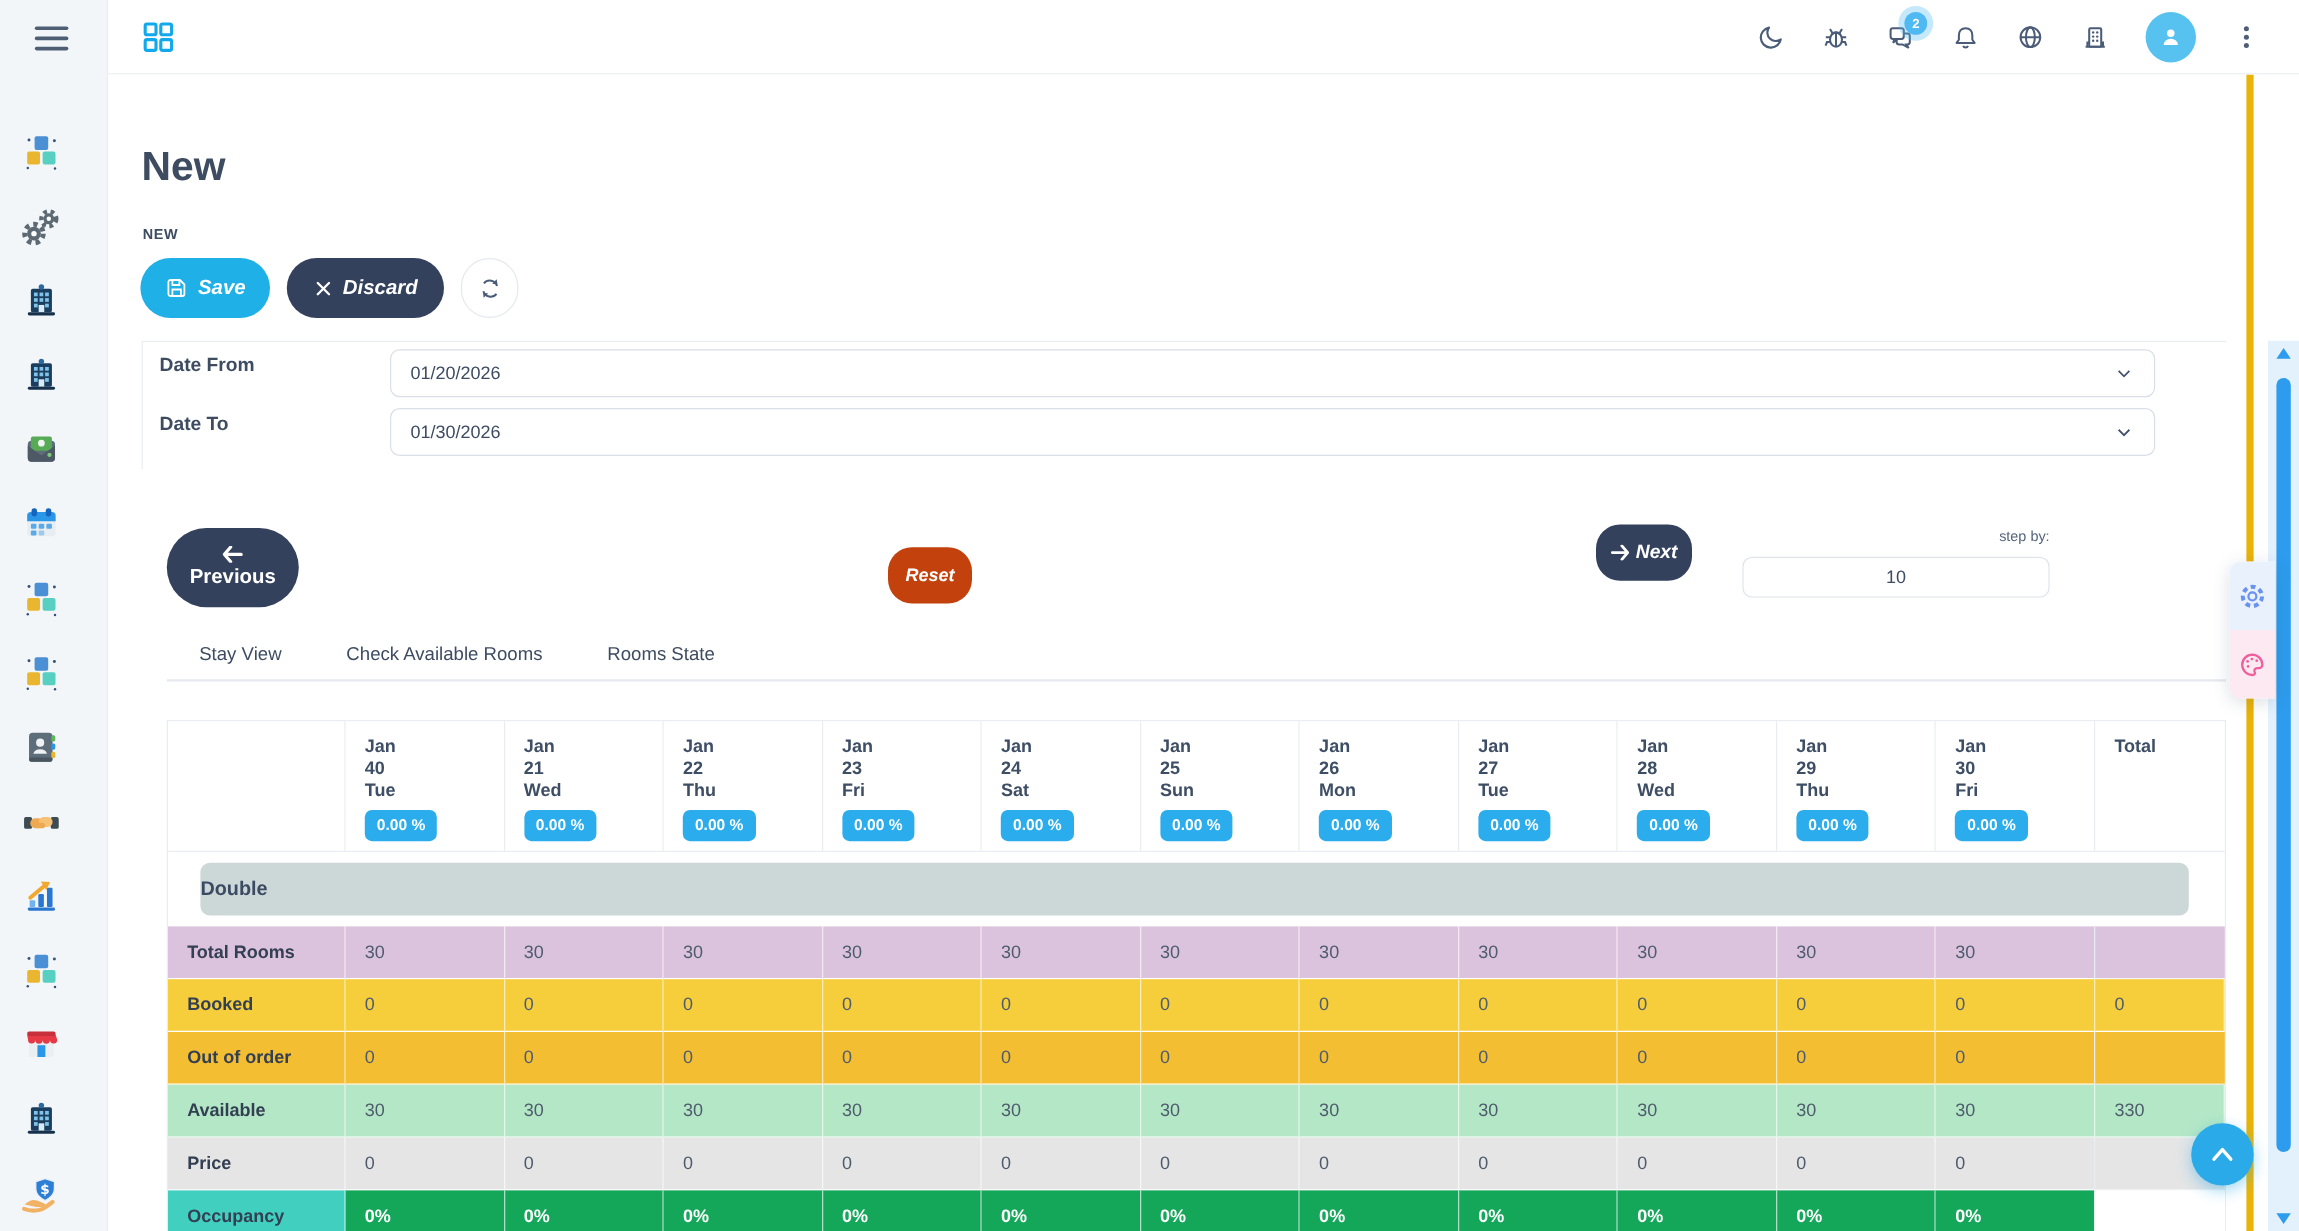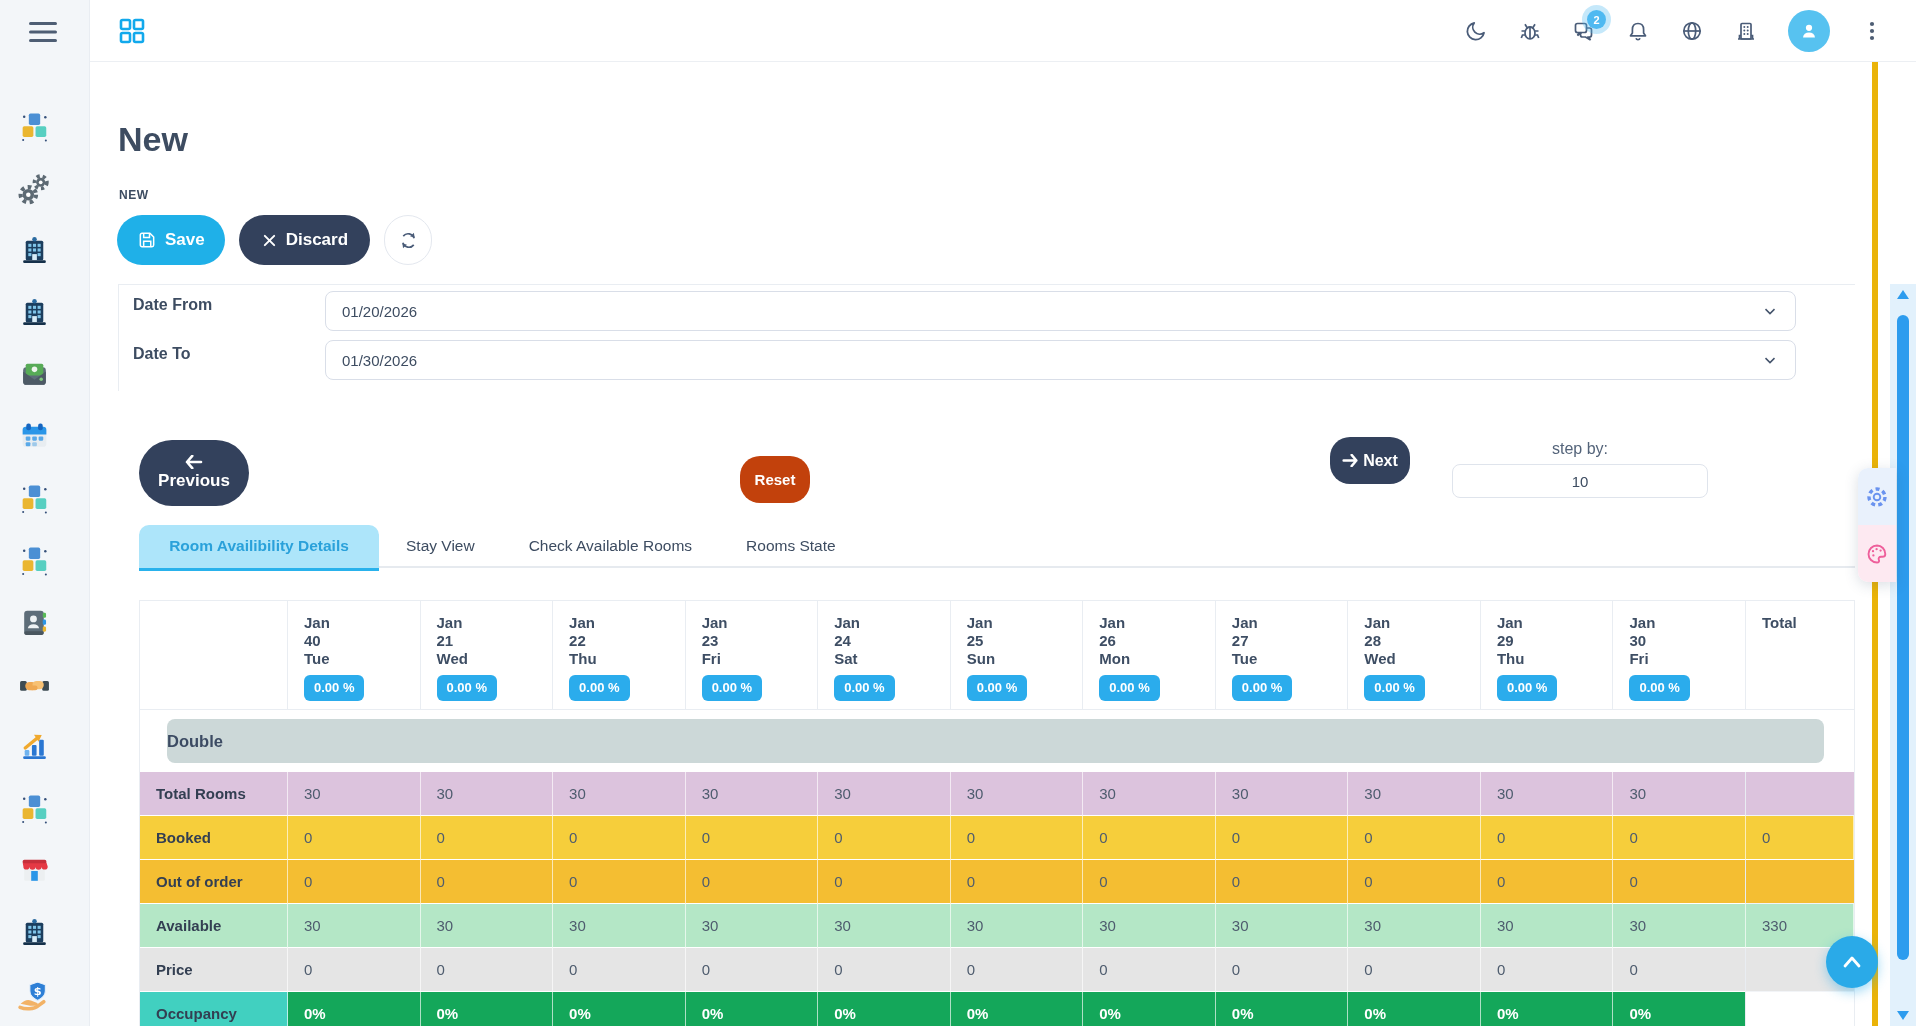--- a/index.html
+++ b/index.html
@@ -22,41 +22,41 @@
   .hicon svg { width:24px; height:24px; }
   .badge-dot { position:absolute; top:-9px; right:-10px; min-width:19px; height:19px; border-radius:50%; background:#4fb9f1; box-shadow:0 0 0 5px rgba(79,185,241,.33); color:#fff; font-size:11px; font-weight:bold; display:flex; align-items:center; justify-content:center; }
   .avatar { width:42px; height:42px; border-radius:50%; background:#57c2f0; display:flex; align-items:center; justify-content:center; cursor:pointer; }
   .avatar svg { width:22px; height:22px; }
 
   
   .content { position:absolute; left:90px; top:62px; right:38px; bottom:0; background:#fff; border-right:6px solid #eab308; }
   .page-title { position:absolute; left:28px; top:58px; font-size:34px; font-weight:bold; color:#3d4c61; }
   .breadcrumb { position:absolute; left:29px; top:126px; font-size:12px; font-weight:bold; letter-spacing:.5px; color:#3d4c61; }
   .actions { position:absolute; left:27px; top:153px; display:flex; gap:14px; align-items:center; }
-  .btn { border:none; display:flex; align-items:center; justify-content:center; gap:8px; cursor:pointer; font-family:inherit; font-weight:bold; }
+  .btn { border:none; display:flex; align-items:center; justify-content:center; gap:8px; cursor:pointer; font-family:inherit; font-weight:bold;font-style:italic; }
   .btn-save { height:50px; padding:0 20px; border-radius:25px; background:#1fb0e8; color:#fff; font-size:17px; }
   .btn-discard { height:50px; padding:0 22px; border-radius:25px; background:#33415c; color:#fff; font-size:17px; }
   .btn-refresh { height:50px; width:48px; border-radius:24px; background:#fff; border:1px solid #e4e8ef; }
 
   
   .form-wrap { position:absolute; left:28px; top:222px; width:1737px; border-top:1px solid #e9edf2; }
   .form-wrap:before { content:""; position:absolute; left:0; top:0; width:1px; height:106px; background:#e9edf2; }
   .lbl-datefrom { position:absolute; left:43px; top:234px; font-size:16px; font-weight:bold; color:#3d4c61; }
   .lbl-dateto   { position:absolute; left:43px; top:283px; font-size:16px; font-weight:bold; color:#3d4c61; }
   .dateinput { position:absolute; left:235px; width:1471px; height:40px; border:1px solid #d9dee8; border-radius:8px; background:#fff; display:flex; align-items:center; padding:0 16px; font-size:15px; color:#3d4c61; cursor:pointer; }
   .di-1 { top:229px; } .di-2 { top:278px; }
   .dateinput .chev { margin-left:auto; width:18px; height:18px; }
 
   
   .btn-previous { position:absolute; left:49px; top:378px; width:110px; height:66px; border-radius:33px; background:#33415c; color:#fff; font-size:17px; font-weight:bold; flex-direction:column; gap:2px; display:flex; align-items:center; justify-content:center; border:none; cursor:pointer; font-family:inherit; }
   .btn-previous svg { width:18px; height:14px; }
   .btn-reset { position:absolute; left:650px; top:394px; width:70px; height:47px; border-radius:20px; background:#c2410c; color:#fff; font-size:15px; }
   .btn-next  { position:absolute; left:1240px; top:375px; width:80px; height:47px; border-radius:20px; background:#33415c; color:#fff; font-size:16px; gap:5px; }
   .btn-next svg { width:16px; height:13px; }
-  .step-label { position:absolute; left:1362px; top:378px; width:256px; text-align:center; font-size:16px; color:#54647a; }
+  .step-label { position:absolute; left:1362px; top:378px; width:256px; text-align:right; font-size:12px; color:#54647a; }
   .step-input { position:absolute; left:1362px; top:402px; width:256px; height:34px; border:1px solid #dfe4ec; border-radius:8px; text-align:center; font-size:15px; color:#3d4c61; font-family:inherit; background:#fff; }
 
   
   .tabs { position:absolute; left:49px; top:463px; width:1716px; height:43px; display:flex; border-bottom:2px solid #e6eaef; }
   .tab { height:43px; line-height:41px; padding:0 27px; font-size:15.5px; color:#3d4c61; cursor:pointer; white-space:nowrap; }
   .tab.active { background:#ade5fa; color:#2aa1da; font-weight:bold; border-radius:10px 10px 0 0; box-shadow:0 3px 0 #29b2ec; width:240px; padding:0; text-align:center; }
 
   
   .tbl { position:absolute; left:49px; top:538px; width:1716px; border:1px solid #e9edf2; border-bottom:none; display:grid; grid-template-columns:148px repeat(11,1fr) 108px; }
   .th { min-height:100px; border-right:1px solid #e9edf2; border-bottom:1px solid #e9edf2; padding:13px 8px 8px 16px; font-size:15px; font-weight:bold; color:#3e4e64; line-height:18px; }
@@ -400,21 +400,20 @@
   <button class="btn btn-next">
     <svg viewBox="0 0 20 16">
         <path d="M12 1 L18 8 L12 15 M18 8 H2" stroke="#fff" stroke-width="3" fill="none" stroke-linecap="round" stroke-linejoin="round"></path>
       </svg>
     <span>Next</span>
   </button>
   <div class="step-label">step by:</div>
   <input class="step-input" value="10" style="">
 
   <div class="tabs">
-      <div class="tab active">Room Availibility Details</div>
       <div class="tab">Stay View</div>
       <div class="tab">Check Available Rooms</div>
       <div class="tab">Rooms State</div>
     </div>
 
   <div class="tbl">
       <div class="th"></div>
       <div class="th"><div>Jan</div><div>40</div><div>Tue</div><span class="pct">0.00 %</span></div>
       <div class="th"><div>Jan</div><div>21</div><div>Wed</div><span class="pct">0.00 %</span></div>
       <div class="th"><div>Jan</div><div>22</div><div>Thu</div><span class="pct">0.00 %</span></div>

